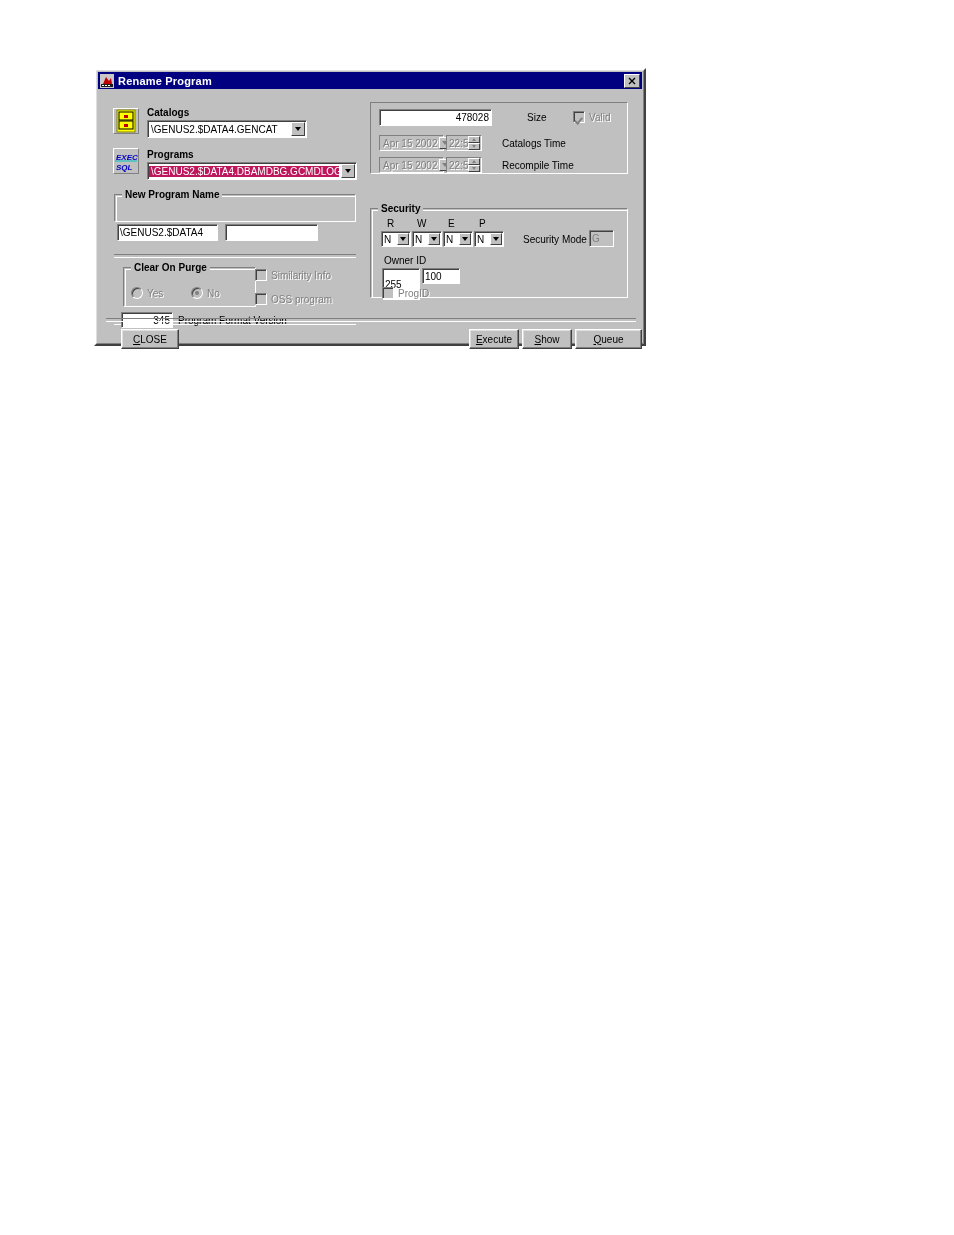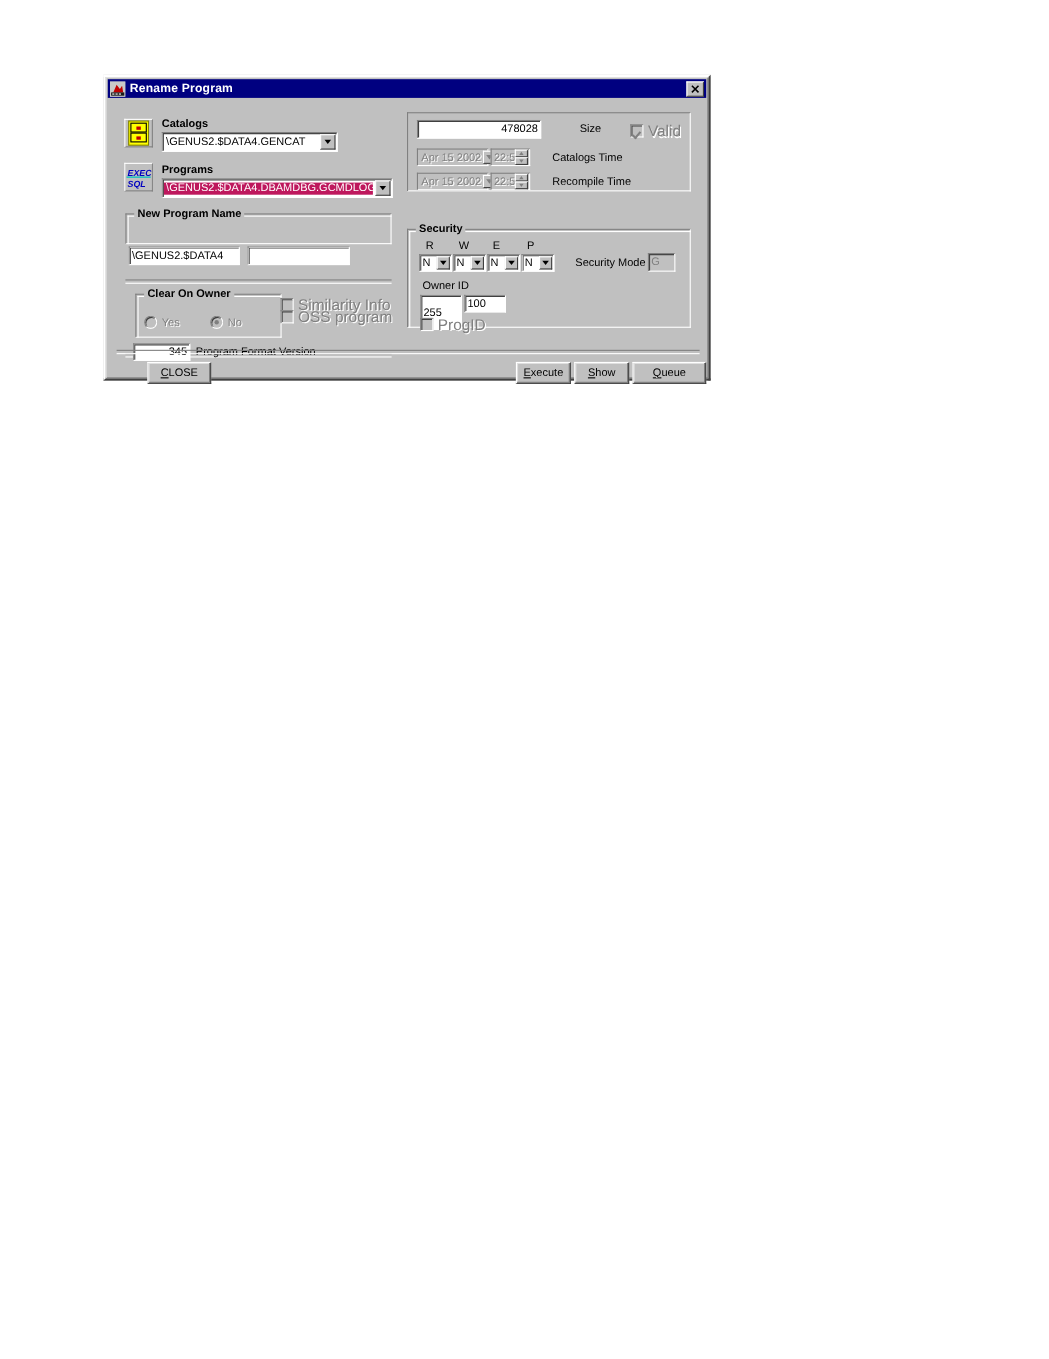--- a/index.html
+++ b/index.html
@@ -311,21 +311,21 @@
     border-left: 2px solid transparent;
     border-right: 2px solid transparent;
     border-top: 3px solid #808080;
   }
 
   
   .chk {
     position: absolute;
     display: flex;
     align-items: center;
-    font-size: 14px;
+    font-size: 10px;
     white-space: nowrap;
     font-family: "Liberation Sans", sans-serif;
   }
   .chk-box {
     width: 12px;
     height: 12px;
     background: #c0c0c0;
     border-top: 1px solid #808080;
     border-left: 1px solid #808080;
     border-right: 1px solid #ffffff;
@@ -491,36 +491,36 @@
     <div class="groupbox" style="left:16px; top:103px; width:242px; height:28px;">
       <span class="group-label">New Program Name</span>
     </div>
     <div class="field" style="left:19px; top:133px; width:101px; height:17px;">\GENUS2.$DATA4</div>
     <div class="field" style="left:127px; top:133px; width:93px; height:17px;"></div>
 
     <div class="sep" style="left:16px; top:163px; width:242px;"></div>
     <div class="sep" style="left:16px; top:230px; width:242px;"></div>
 
     <div class="groupbox" style="left:25px; top:176px; width:133px; height:40px;">
-      <span class="group-label">Clear On Owner</span>
+      <span class="group-label">Clear On Purge</span>
     </div>
     <div class="rad" style="left:33px; top:196px;">
       <span class="rad-circle"></span>
       <span class="rad-label">Yes</span>
     </div>
     <div class="rad" style="left:93px; top:196px;">
       <span class="rad-circle on"></span>
       <span class="rad-label">No</span>
     </div>
 
     <div class="chk" style="left:157px; top:178px;">
       <span class="chk-box"></span>
       <span class="chk-label">Similarity Info</span>
     </div>
-    <div class="chk" style="left:157px; top:189px;">
+    <div class="chk" style="left:157px; top:202px;">
       <span class="chk-box"></span>
       <span class="chk-label">OSS program</span>
     </div>
 
     <div class="field right" style="left:23px; top:221px; width:52px; height:16px;">345</div>
     <div class="lbl" style="left:80px; top:224px;">Program Format Version</div>
 
     <div class="panel" style="left:272px; top:11px; width:258px; height:72px;"></div>
 
     <div class="field right" style="left:281px; top:18px; width:113px; height:17px;">478028</div>
@@ -609,21 +609,21 @@
     <div class="field" style="left:284px; top:177px; width:38px; height:32px;">255</div>
     <div class="field" style="left:324px; top:177px; width:38px; height:16px;">100</div>
 
     <div class="chk" style="left:284px; top:196px;">
       <span class="chk-box"></span>
       <span class="chk-label">ProgID</span>
     </div>
 
     <div class="sep" style="left:8px; top:227px; width:530px;"></div>
 
-    <div class="btn" style="left:36px; top:238px; width:58px;">
+    <div class="btn" style="left:23px; top:238px; width:58px;">
       <span><u>C</u>LOSE</span>
     </div>
     <div class="btn" style="left:371px; top:238px; width:50px;">
       <span><u>E</u>xecute</span>
     </div>
     <div class="btn" style="left:424px; top:238px; width:50px;">
       <span><u>S</u>how</span>
     </div>
     <div class="btn" style="left:477px; top:238px; width:67px;">
       <span><u>Q</u>ueue</span>

